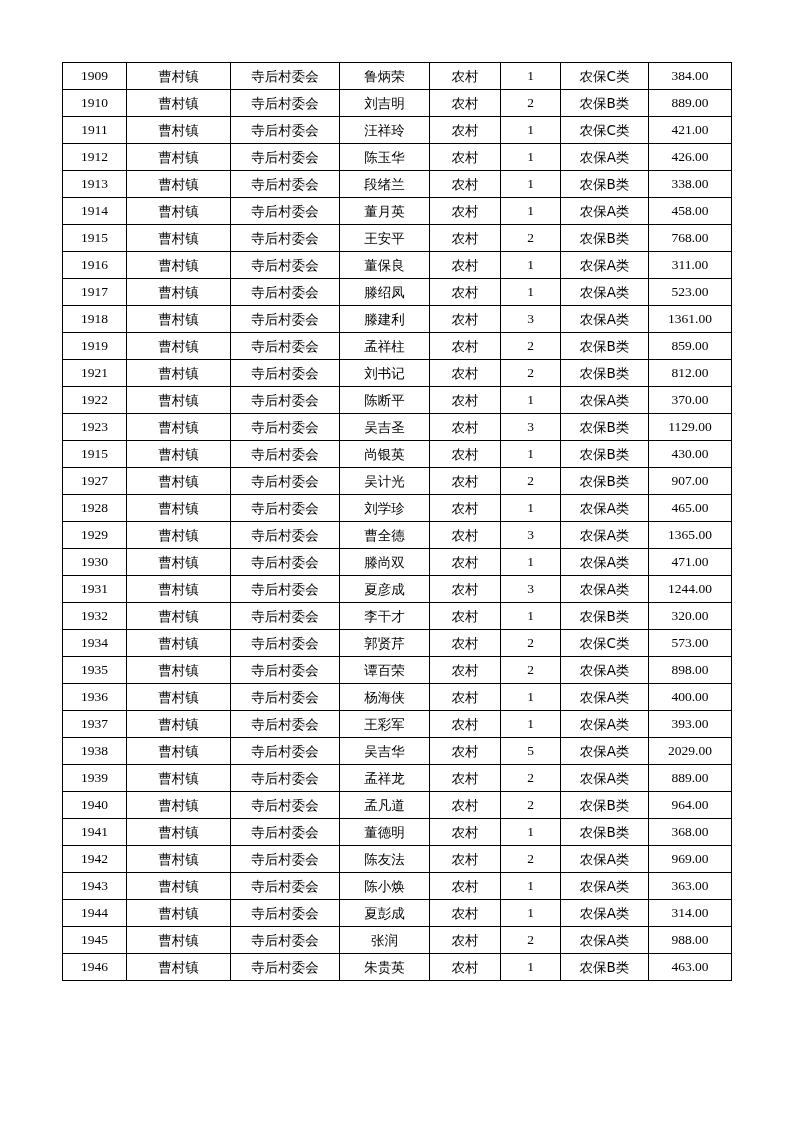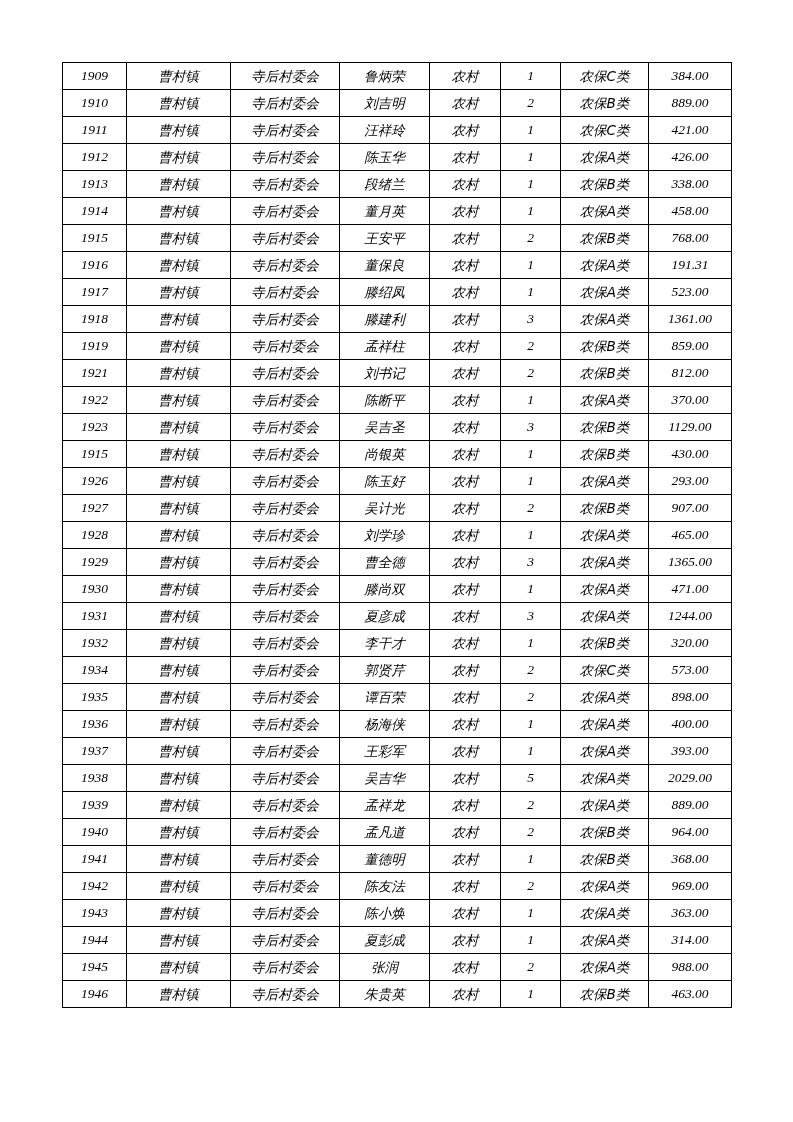--- a/index.html
+++ b/index.html
@@ -17,21 +17,20 @@
     position: relative;
     width: 793px;
     height: 1122px;
     box-sizing: border-box;
     padding: 62px 62px 0 62px;
   }
   table.data-table {
     border-collapse: collapse;
     width: 669px;
     table-layout: fixed;
-    font-style: italic;
   }
   table.data-table td {
     border: 1px solid #000000;
     height: 26px;
     line-height: 26px;
     padding: 0;
     text-align: center;
     vertical-align: middle;
     font-size: 13.5px;
     overflow: hidden;
@@ -143,21 +142,21 @@
           <td class="num">768.00</td>
         </tr>
         <tr>
           <td class="num">1916</td>
           <td class="cn">曹村镇</td>
           <td class="cn">寺后村委会</td>
           <td class="cn">董保良</td>
           <td class="cn">农村</td>
           <td class="num">1</td>
           <td class="cn">农保A类</td>
-          <td class="num">191.31</td>
+          <td class="num">311.00</td>
         </tr>
         <tr>
           <td class="num">1917</td>
           <td class="cn">曹村镇</td>
           <td class="cn">寺后村委会</td>
           <td class="cn">滕绍凤</td>
           <td class="cn">农村</td>
           <td class="num">1</td>
           <td class="cn">农保A类</td>
           <td class="num">523.00</td>
@@ -214,30 +213,20 @@
         </tr>
         <tr>
           <td class="num">1915</td>
           <td class="cn">曹村镇</td>
           <td class="cn">寺后村委会</td>
           <td class="cn">尚银英</td>
           <td class="cn">农村</td>
           <td class="num">1</td>
           <td class="cn">农保B类</td>
           <td class="num">430.00</td>
-        </tr>
-        <tr>
-          <td class="num">1926</td>
-          <td class="cn">曹村镇</td>
-          <td class="cn">寺后村委会</td>
-          <td class="cn">陈玉好</td>
-          <td class="cn">农村</td>
-          <td class="num">1</td>
-          <td class="cn">农保A类</td>
-          <td class="num">293.00</td>
         </tr>
         <tr>
           <td class="num">1927</td>
           <td class="cn">曹村镇</td>
           <td class="cn">寺后村委会</td>
           <td class="cn">吴计光</td>
           <td class="cn">农村</td>
           <td class="num">2</td>
           <td class="cn">农保B类</td>
           <td class="num">907.00</td>

